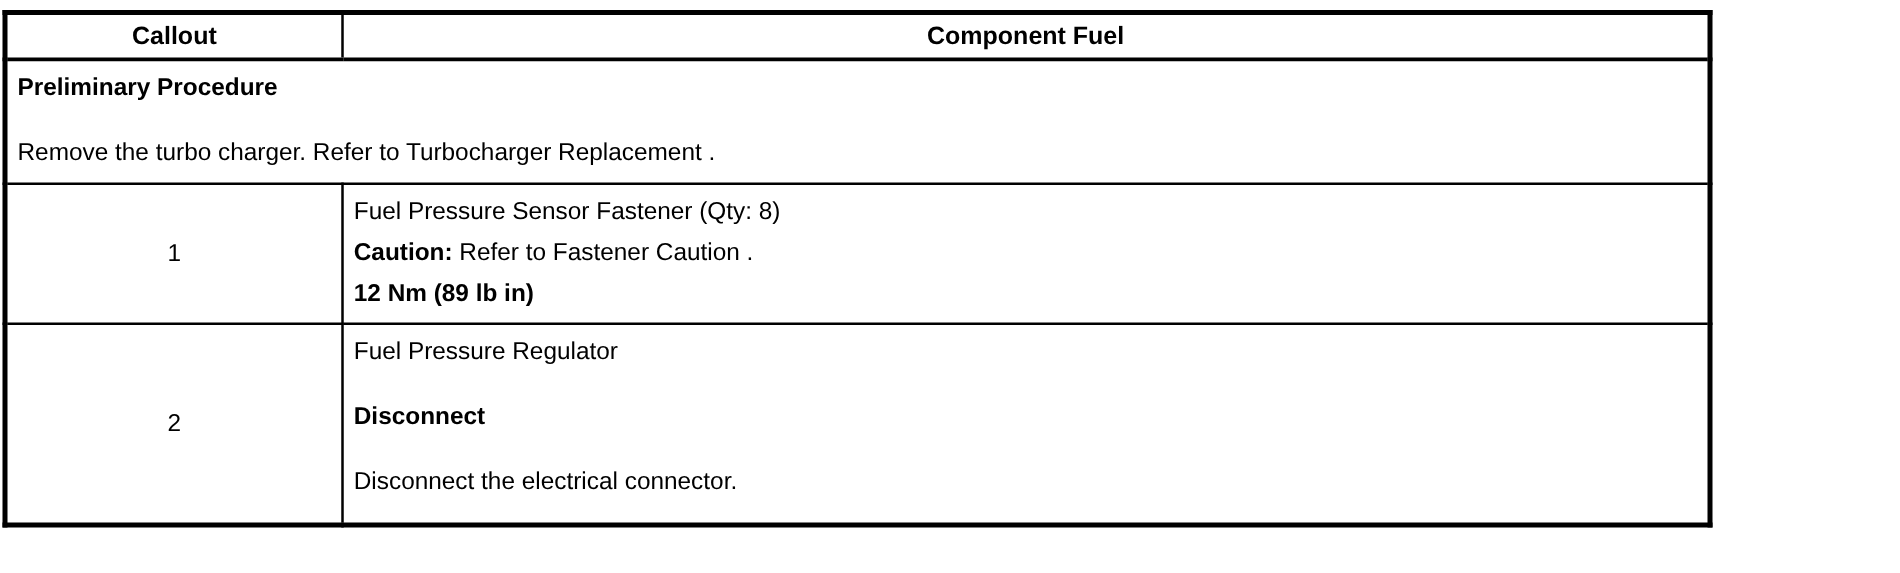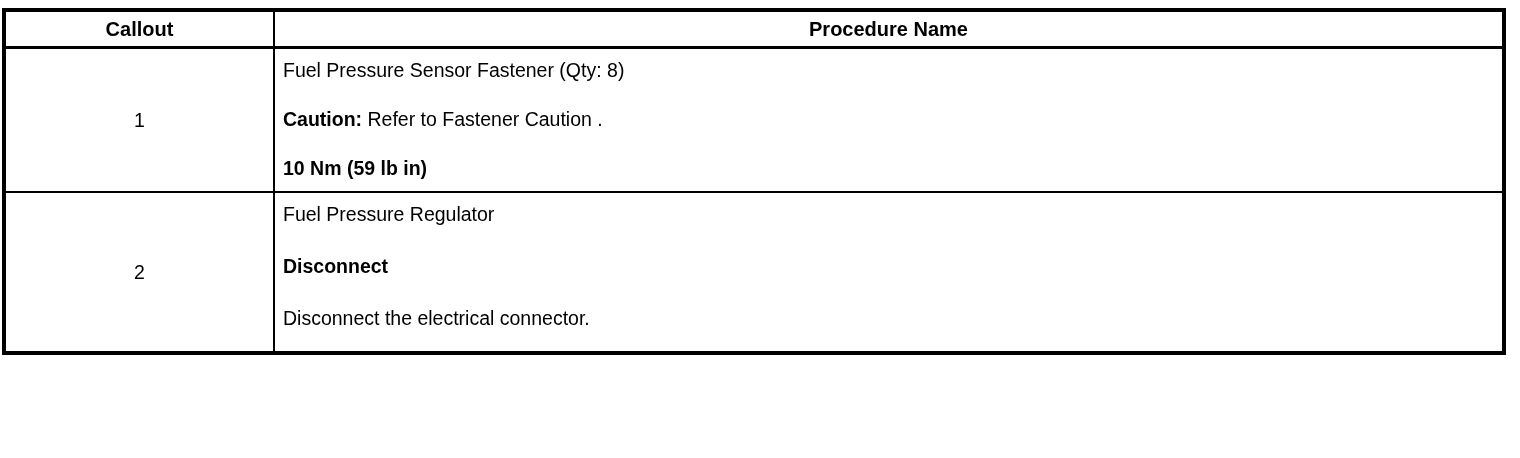--- a/index.html
+++ b/index.html
@@ -14,21 +14,21 @@
     color: #000000;
     overflow: hidden;
   }
   .page {
     width: 1520px;
     height: 458px;
   }
   table.callout-table {
     border-collapse: collapse;
     table-layout: fixed;
-    width: 1504px;
+    width: 1368px;
     margin: 8px 0 0 2px;
     border: 4px solid #000000;
     font-size: 19.5px;
   }
   .callout-table th,
   .callout-table td {
     border: 2px solid #000000;
     background: #ffffff;
   }
   .callout-table thead th {
@@ -49,49 +49,55 @@
   td.component-cell,
   td.prelim-cell {
     vertical-align: middle;
     padding: 10px 10px 12px 8px;
   }
   td.prelim-cell { padding-bottom: 13px; }
   .line {
     margin: 0;
     line-height: 22px;
   }
-  .line + .line { margin-top: 27px; }
+  .line + .line { margin-top: 11px; }
   .prelim-cell .line + .line { margin-top: 30px; }
   tr.row-2 td.component-cell { padding-bottom: 22px; }
   tr.row-2 .line + .line { margin-top: 30px; }
   .bold { font-weight: bold; }
 </style>
 </head>
 <body>
 
 <div class="page">
   <table class="callout-table">
     <colgroup>
       <col class="callout-col">
       <col>
     </colgroup>
     <thead>
       <tr>
         <th>Callout</th>
-        <th>Procedure Name</th>
+        <th>Component Fuel</th>
       </tr>
     </thead>
     <tbody>
+      <tr>
+        <td class="prelim-cell" colspan="2">
+          <p class="line bold">Preliminary Procedure</p>
+          <p class="line">Remove the turbo charger. Refer to Turbocharger Replacement .</p>
+        </td>
+      </tr>
 
       <tr class="row-1">
         <td class="callout-cell">1</td>
         <td class="component-cell">
           <p class="line">Fuel Pressure Sensor Fastener (Qty: 8)</p>
           <p class="line"><span class="bold">Caution:</span><span> Refer to Fastener Caution .</span></p>
-          <p class="line bold">10 Nm (59 lb in)</p>
+          <p class="line bold">12 Nm (89 lb in)</p>
         </td>
       </tr>
 
       <tr class="row-2">
         <td class="callout-cell">2</td>
         <td class="component-cell">
           <p class="line">Fuel Pressure Regulator</p>
           <p class="line bold">Disconnect</p>
           <p class="line">Disconnect the electrical connector.</p>
         </td>

